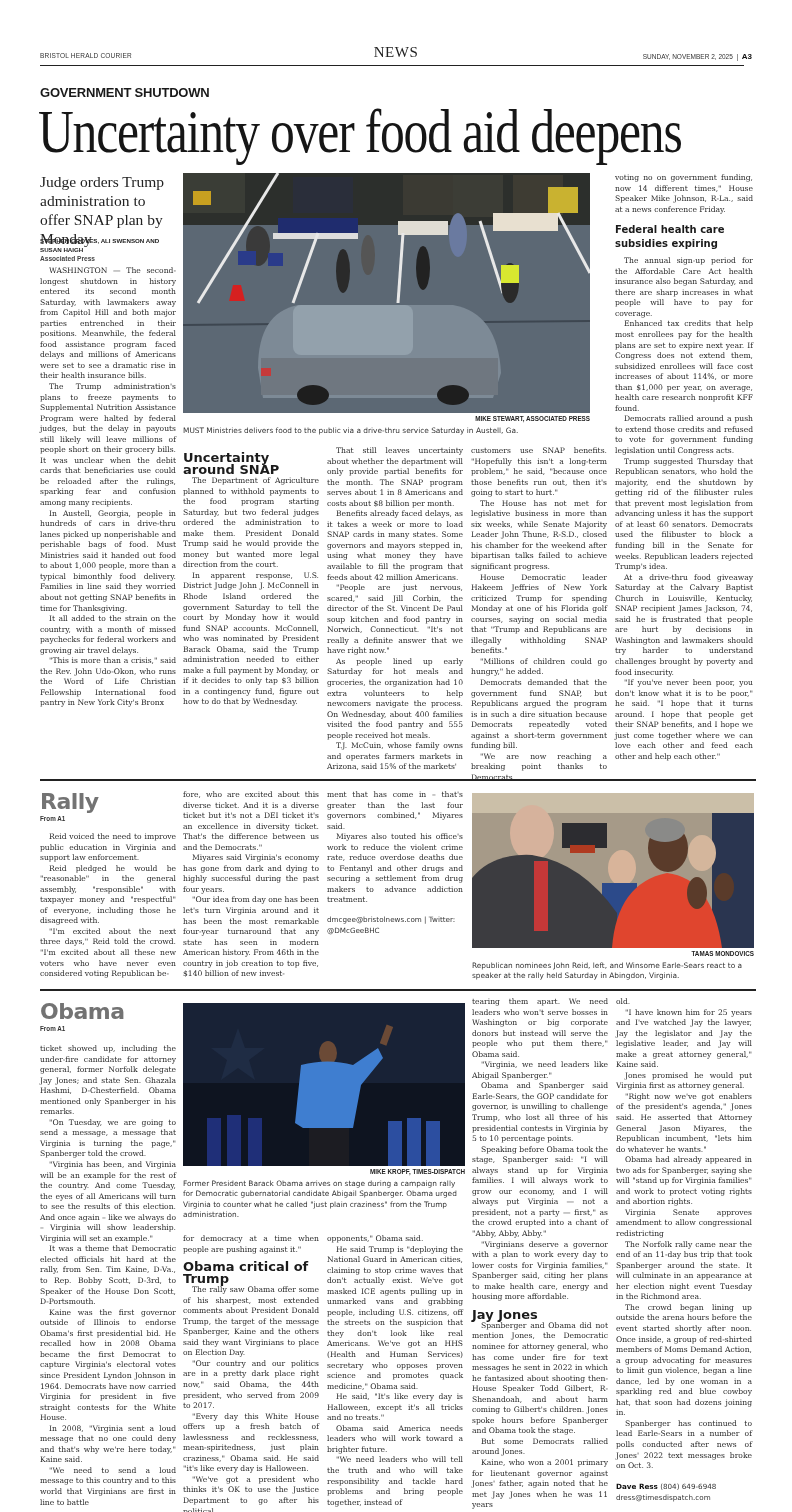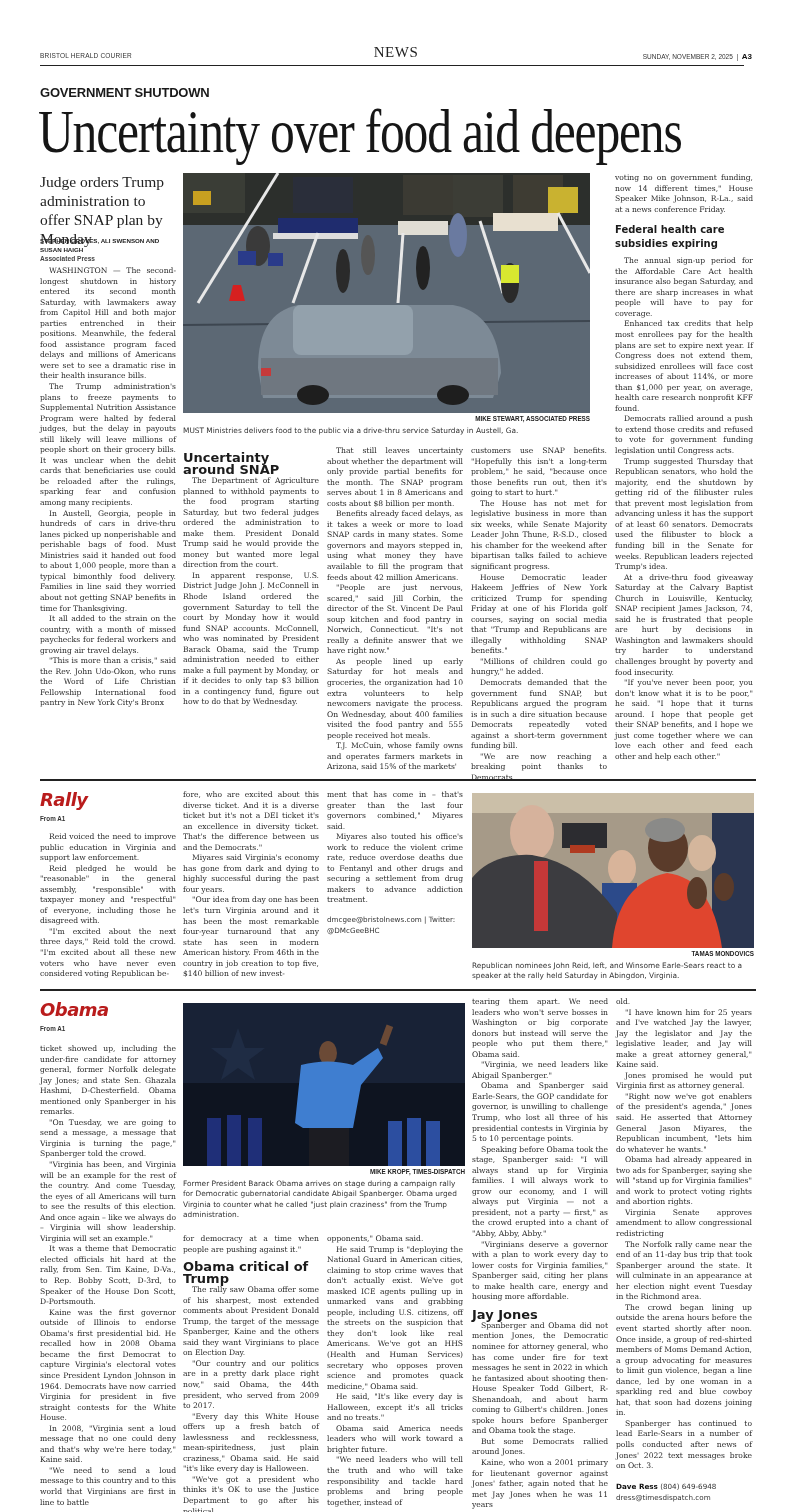--- a/index.html
+++ b/index.html
@@ -24,21 +24,21 @@
   .col { position: absolute; font-family: "DejaVu Serif", serif; font-size: 7.6px; line-height: 10.55px; color: #2a2a2a; text-align: justify; hyphens: auto; }
   .col p { text-indent: 9px; }
   .col p.noindent { text-indent: 0; }
   .subhead { font-family: "DejaVu Sans", sans-serif; font-weight: 700; font-size: 13px; line-height: 12px; color: #1b1b1b; margin-top: 6px; text-indent: 0 !important; text-align: left; }
 
   .photo { position: absolute; overflow: hidden; }
   .credit { position: absolute; font-family: "Liberation Sans", sans-serif; font-weight: 700; font-size: 6.3px; color: #222; text-align: right; }
   .caption { position: absolute; font-family: "DejaVu Sans", sans-serif; font-size: 7.4px; line-height: 10.3px; color: #333; }
 
   .section-rule { position: absolute; height: 1.5px; background: #222; }
-  .section-title { position: absolute; font-family: "DejaVu Sans", sans-serif; font-weight: 700; font-size: 18px; color: #b91c1c; letter-spacing: -0.5px; font-style: italic; }
+  .section-title { position: absolute; font-family: "DejaVu Sans", sans-serif; font-weight: 700; font-size: 22px; color: #737373; letter-spacing: -0.5px; }
   .from { position: absolute; font-family: "Liberation Sans", sans-serif; font-weight: 700; font-size: 6.3px; color: #333; }
 
   .sig { font-family: "DejaVu Sans", sans-serif; font-size: 7.2px; line-height: 11px; color: #333; }
   .sig b { color: #111; }
 </style>
 </head>
 <body>
 
 <div class="abs masthead-left">BRISTOL HERALD COURIER</div>
 <div class="abs masthead-center">NEWS</div>
@@ -111,21 +111,21 @@
   <p>That still leaves uncertainty about whether the department will only provide partial benefits for the month. The SNAP program serves about 1 in 8 Americans and costs about $8 billion per month.</p>
   <p>Benefits already faced delays, as it takes a week or more to load SNAP cards in many states. Some governors and mayors stepped in, using what money they have available to fill the program that feeds about 42 million Americans.</p>
   <p>"People are just nervous, scared," said Jill Corbin, the director of the St. Vincent De Paul soup kitchen and food pantry in Norwich, Connecticut. "It's not really a definite answer that we have right now."</p>
   <p>As people lined up early Saturday for hot meals and groceries, the organization had 10 extra volunteers to help newcomers navigate the process. On Wednesday, about 400 families visited the food pantry and 555 people received hot meals.</p>
   <p>T.J. McCuin, whose family owns and operates farmers markets in Arizona, said 15% of the markets'</p>
 </div>
 
 <div class="col" style="left:471px; top:446px; width:136px;">
   <p class="noindent">customers use SNAP benefits. "Hopefully this isn't a long-term problem," he said, "because once those benefits run out, then it's going to start to hurt."</p>
   <p>The House has not met for legislative business in more than six weeks, while Senate Majority Leader John Thune, R-S.D., closed his chamber for the weekend after bipartisan talks failed to achieve significant progress.</p>
-  <p>House Democratic leader Hakeem Jeffries of New York criticized Trump for spending Friday at one of his Florida golf courses, saying on social media that "Trump and Republicans are illegally withholding SNAP benefits."</p>
+  <p>House Democratic leader Hakeem Jeffries of New York criticized Trump for spending Monday at one of his Florida golf courses, saying on social media that "Trump and Republicans are illegally withholding SNAP benefits."</p>
   <p>"Millions of children could go hungry," he added.</p>
   <p>Democrats demanded that the government fund SNAP, but Republicans argued the program is in such a dire situation because Democrats repeatedly voted against a short-term government funding bill.</p>
   <p>"We are now reaching a breaking point thanks to Democrats</p>
 </div>
 
 <div class="col" style="left:615px; top:173px; width:138px;">
   <p class="noindent">voting no on government funding, now 14 different times," House Speaker Mike Johnson, R-La., said at a news conference Friday.</p>
   <p class="subhead" style="font-size:10px; line-height:14px; margin-top:8px; margin-bottom:5px;">Federal health care subsidies expiring</p>
   <p>The annual sign-up period for the Affordable Care Act health insurance also began Saturday, and there are sharp increases in what people will have to pay for coverage.</p>
   <p>Enhanced tax credits that help most enrollees pay for the health plans are set to expire next year. If Congress does not extend them, subsidized enrollees will face cost increases of about 114%, or more than $1,000 per year, on average, health care research nonprofit KFF found.</p>

